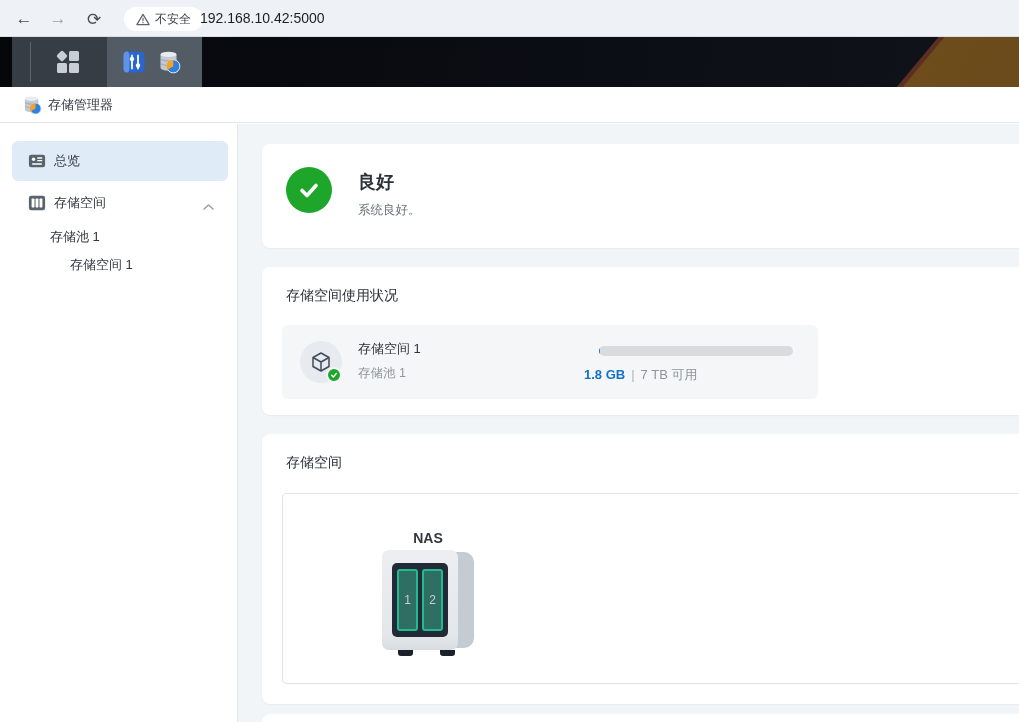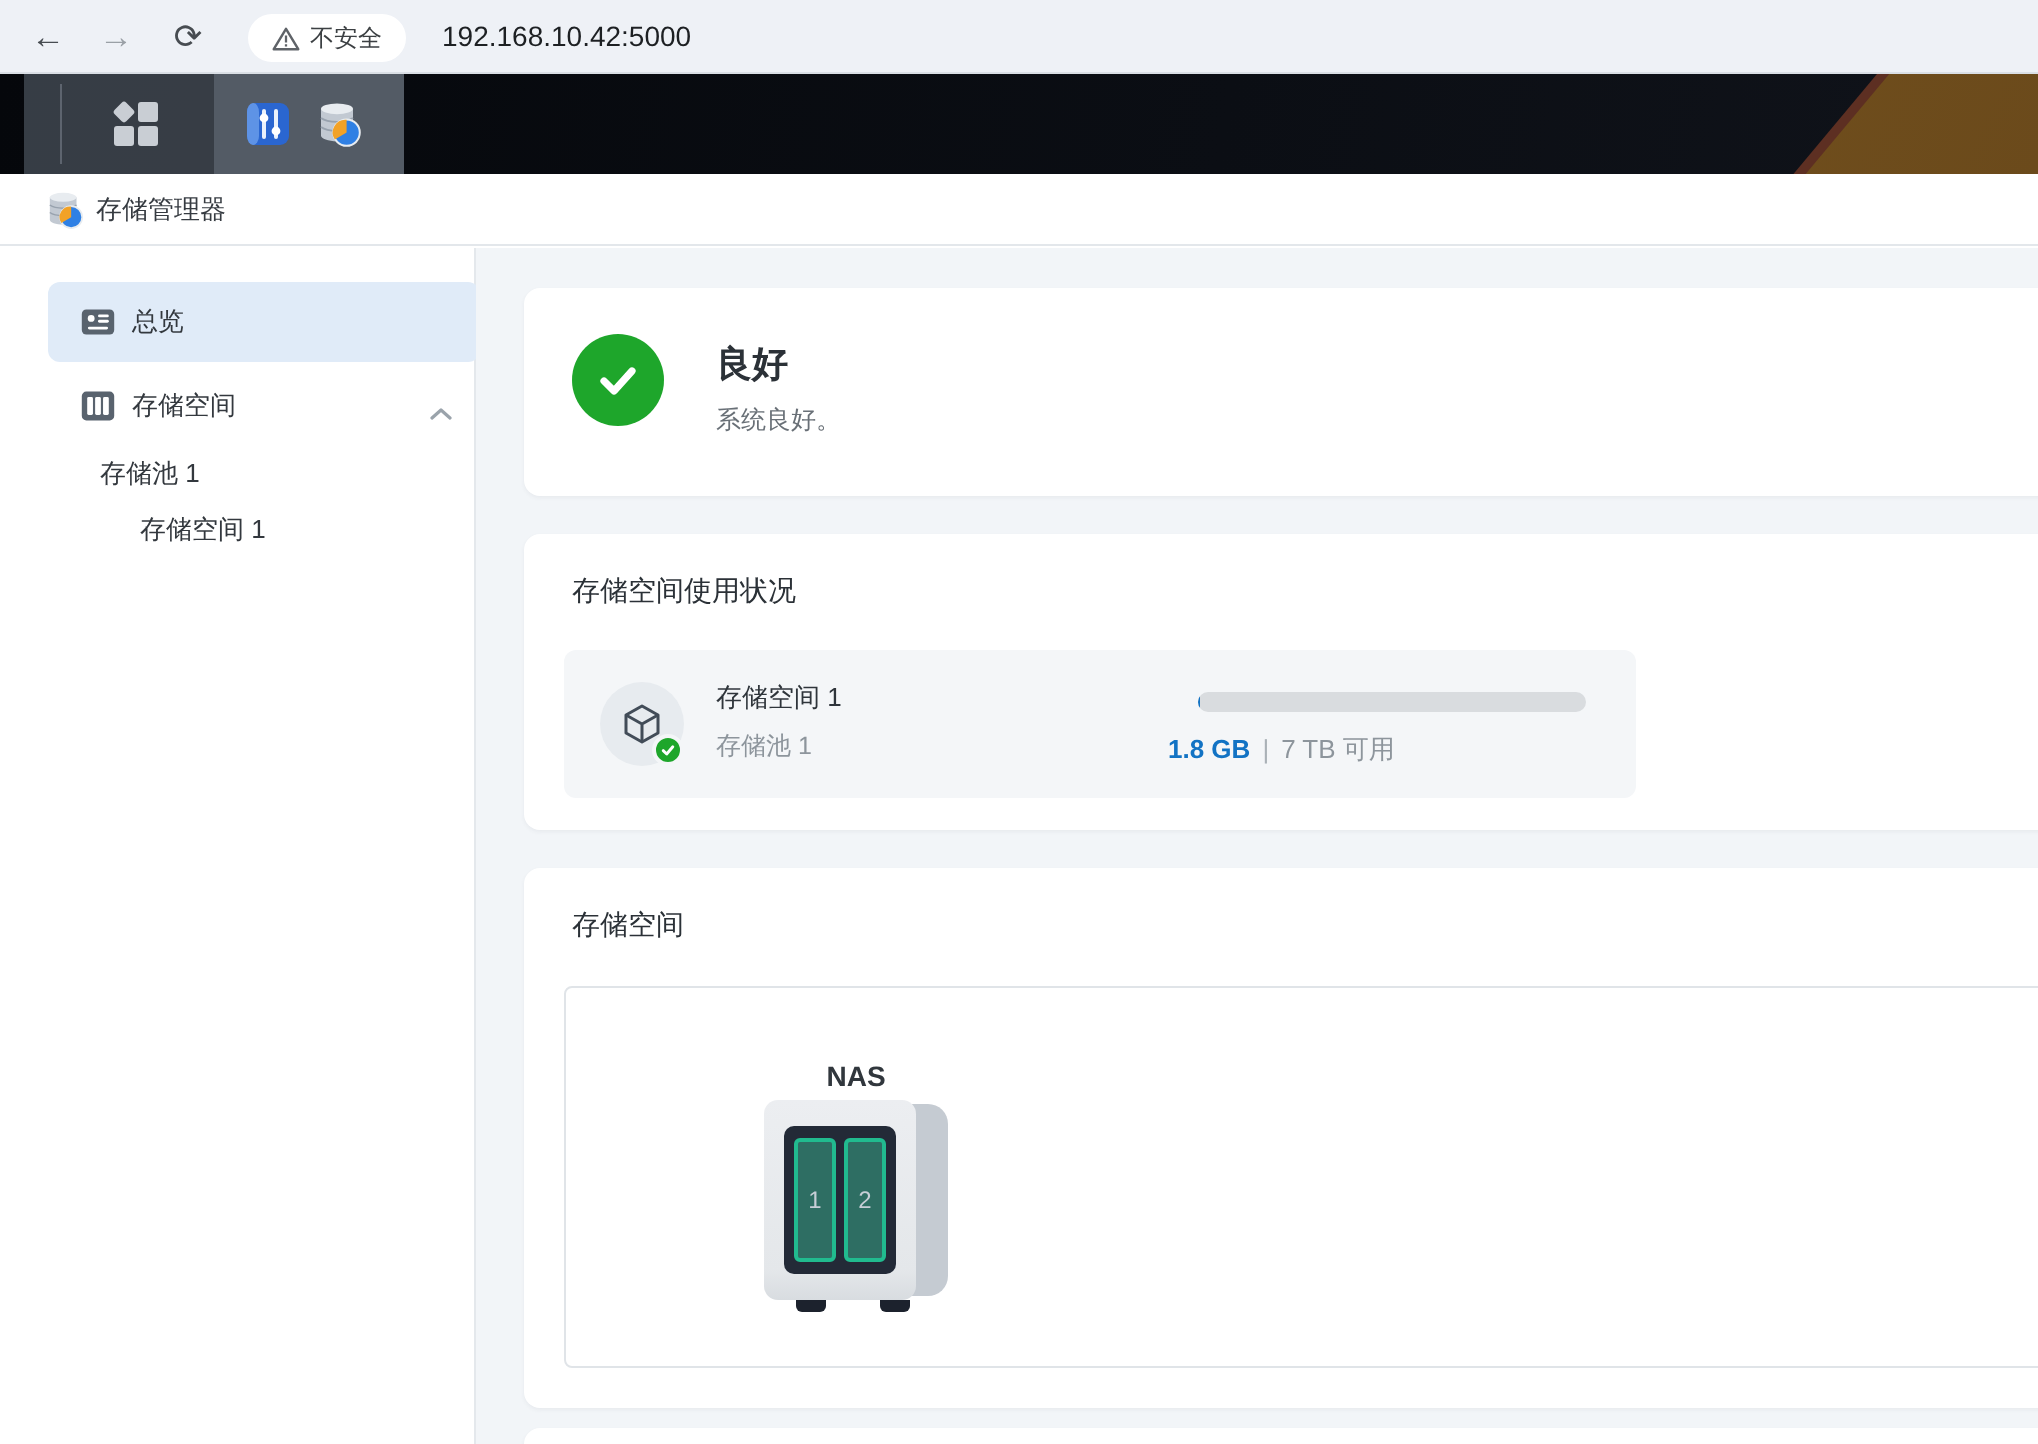--- a/index.html
+++ b/index.html
@@ -10,21 +10,21 @@
   .browser-bar { position:absolute; left:0; top:0; width:1019px; height:37px;
     background:#eef1f6; border-bottom:1px solid #dadfe5; }
   .nav-btn { position:absolute; top:7px; width:24px; height:24px; border-radius:50%;
     display:flex; align-items:center; justify-content:center;
     font-size:17px; color:#474c51; cursor:pointer; }
   .nav-btn.disabled { color:#9aa0a6; }
   .addr-chip { position:absolute; left:124px; top:7px; height:24px; border-radius:12px;
     background:#ffffff; display:flex; align-items:center; gap:5px; padding:4px 12px; }
   .addr-chip .warn-tri { width:14px; height:13px; }
   .addr-chip span { font-size:12px; color:#3c4043; }
-  .addr-url { position:absolute; left:221px; top:10px; font-size:14px; color:#1d2023; }
+  .addr-url { position:absolute; left:200px; top:10px; font-size:14px; color:#1d2023; }
 
   
   .desktop-strip { position:absolute; left:0; top:37px; width:1019px; height:50px;
     background:linear-gradient(100deg,#05070b 0%,#0b0e14 60%,#10131a 100%); }
   .wall-gold { position:absolute; inset:0;
     clip-path:polygon(92.5% 0,100% 0,100% 100%,88.4% 100%);
     background:linear-gradient(115deg,#8a6527 0%,#77541f 55%,#6b4a1b 100%); }
   .wall-edge { position:absolute; inset:0;
     clip-path:polygon(92.1% 0,92.7% 0,88.6% 100%,88.0% 100%);
     background:#5d2f22; }
@@ -49,21 +49,21 @@
   .titlebar { position:absolute; left:0; top:87px; width:1019px; height:36px;
     background:#fff; border-bottom:1px solid #e3e7eb;padding-left:16px; }
   .titlebar .app-logo { position:absolute; left:22px; top:8px; width:20px; height:20px; }
   .titlebar .app-logo svg { width:100%; height:100%; }
   .titlebar .title { position:absolute; left:48px; top:0; line-height:36px;
     font-size:13px; color:#363b41; }
 
   
   .sidebar { position:absolute; left:0; top:124px; width:238px; height:598px;
     background:#fff; border-right:1px solid #e4e8ec; }
-  .side-item { position:absolute; left:12px; width:214px; height:38px; cursor:pointer;
+  .side-item { position:absolute; left:0; width:214px; height:38px; cursor:pointer;
     font-size:13px; color:#33383e;font-family:Liberation Mono, monospace; }
   .side-item .pill { position:absolute; left:12px; top:0; width:216px; height:40px;
     background:#e0ebf8; border-radius:6px; }
   .side-icon { position:absolute; left:28px; top:50%; transform:translateY(-50%);
     width:18px; height:18px; }
   .side-icon svg { width:100%; height:100%; }
   .side-label { position:absolute; left:54px; top:50%; transform:translateY(-50%); }
   .side-chevron { position:absolute; left:203px; top:50%; transform:translateY(-50%);
     width:11px; height:7px; cursor:pointer; }
   .side-sub { position:absolute; font-size:13px; color:#33383e; cursor:pointer; height:22px;

